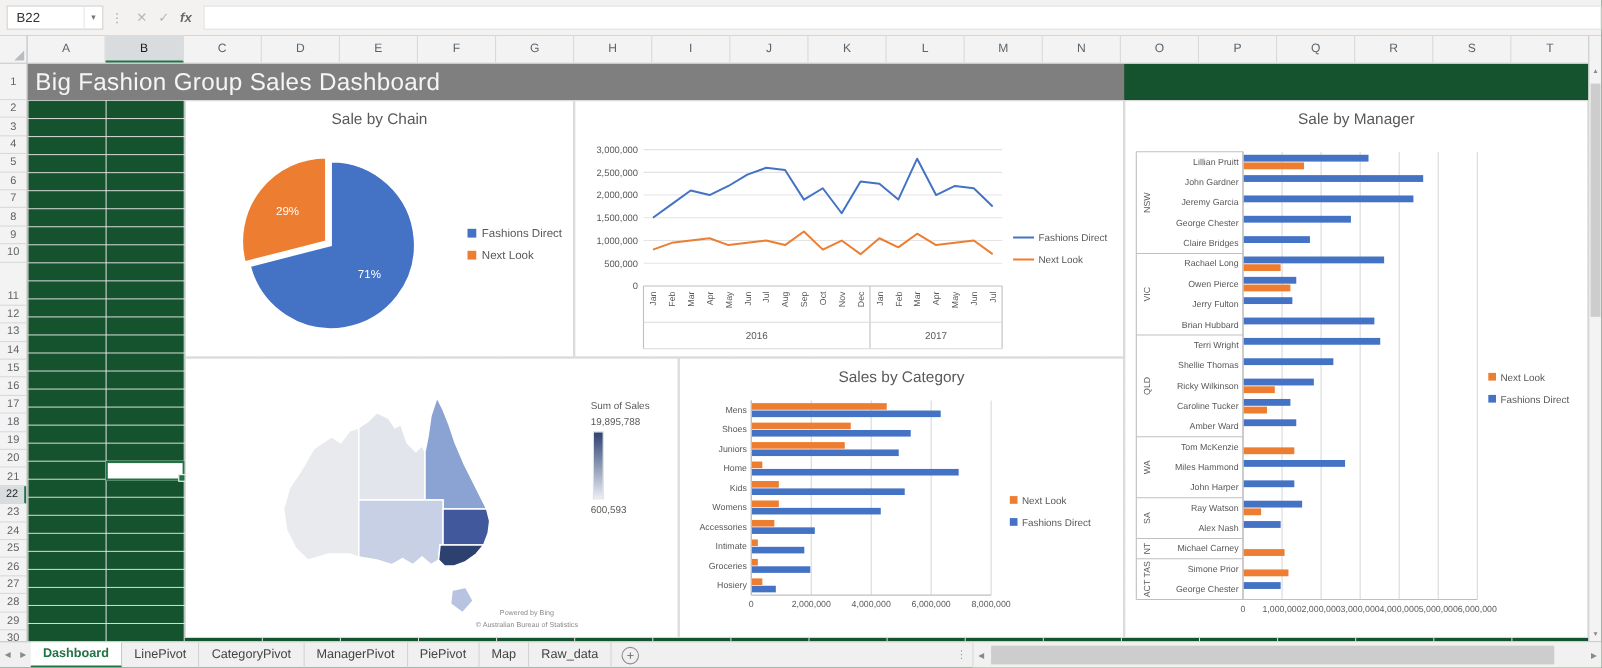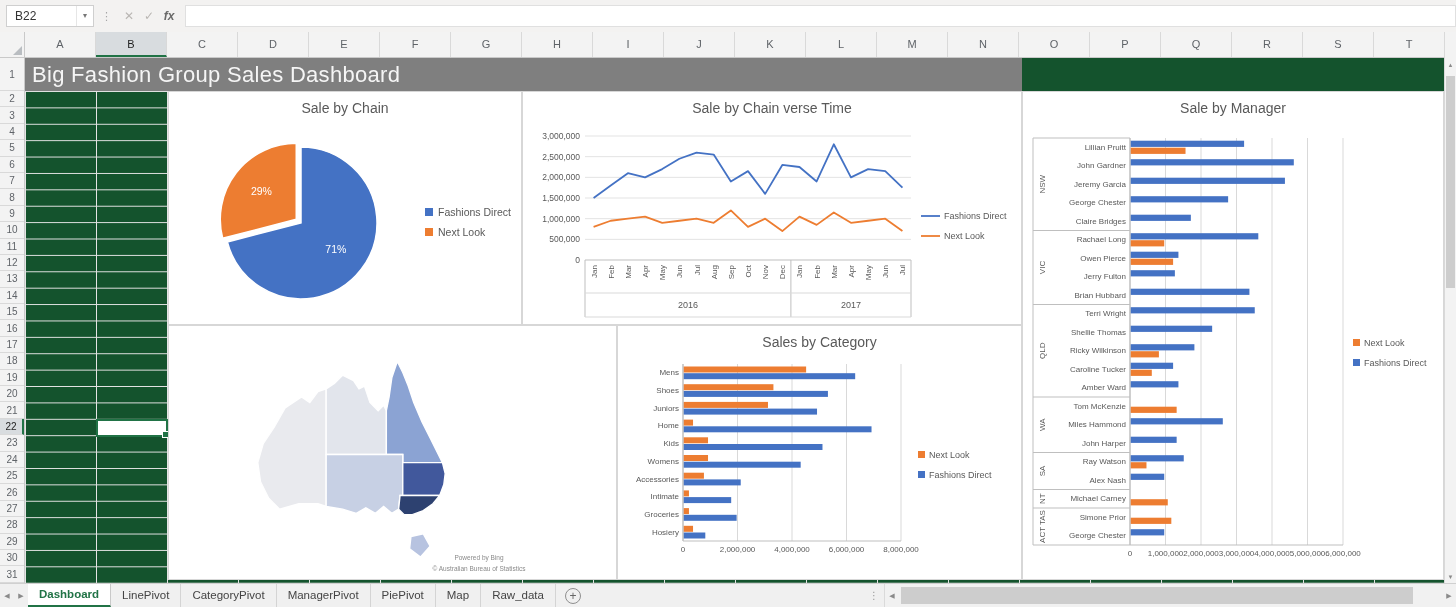--- a/index.html
+++ b/index.html
@@ -126,21 +126,21 @@
       <div class="row-h" style="height: 33px;">1</div>
       <div class="row-h" style="height: 16.4px;">2</div>
       <div class="row-h" style="height: 16.4px;">3</div>
       <div class="row-h" style="height: 16.4px;">4</div>
       <div class="row-h" style="height: 16.4px;">5</div>
       <div class="row-h" style="height: 16.4px;">6</div>
       <div class="row-h" style="height: 16.4px;">7</div>
       <div class="row-h" style="height: 16.4px;">8</div>
       <div class="row-h" style="height: 16.4px;">9</div>
       <div class="row-h" style="height: 16.4px;">10</div>
-      <div class="row-h" style="height: 16.4px;">11</div>
+      <div class="row-h" style="height: 16.4px; margin-top: 23px;">11</div>
       <div class="row-h" style="height: 16.4px;">12</div>
       <div class="row-h" style="height: 16.4px;">13</div>
       <div class="row-h" style="height: 16.4px;">14</div>
       <div class="row-h" style="height: 16.4px;">15</div>
       <div class="row-h" style="height: 16.4px;">16</div>
       <div class="row-h" style="height: 16.4px;">17</div>
       <div class="row-h" style="height: 16.4px;">18</div>
       <div class="row-h" style="height: 16.4px;">19</div>
       <div class="row-h" style="height: 16.4px;">20</div>
       <div class="row-h" style="height: 16.4px;">21</div>
@@ -173,21 +173,20 @@
           <span>Fashions Direct</span>
         </div>
         <div class="legend-row">
           <span class="sw" style="background: rgb(237, 125, 49);"></span>
           <span>Next Look</span>
         </div>
       </div>
   </div>
 
   <div class="chart" style="left:522px;top:91px;width:500px;height:234px">
-    <div class="chart-title">Sale by Chain verse Time</div>
     <svg id="line-svg" width="500" height="205" style="position:absolute;left:0;top:29px">
         <line x1="62" y1="139" x2="388" y2="139" stroke="#bfbfbf"></line>
         <text x="57" y="142" text-anchor="end" font-size="8.5" fill="#595959">0</text>
         <line x1="62" y1="118.33333333333333" x2="388" y2="118.33333333333333" stroke="#e3e3e3"></line>
         <text x="57" y="121.33333333333333" text-anchor="end" font-size="8.5" fill="#595959">500,000</text>
         <line x1="62" y1="97.66666666666666" x2="388" y2="97.66666666666666" stroke="#e3e3e3"></line>
         <text x="57" y="100.66666666666666" text-anchor="end" font-size="8.5" fill="#595959">1,000,000</text>
         <line x1="62" y1="77" x2="388" y2="77" stroke="#e3e3e3"></line>
         <text x="57" y="80" text-anchor="end" font-size="8.5" fill="#595959">1,500,000</text>
         <line x1="62" y1="56.33333333333333" x2="388" y2="56.33333333333333" stroke="#e3e3e3"></line>
@@ -326,20 +325,26 @@
   <div class="chart" style="left:168px;top:325px;width:449px;height:255px">
     <svg viewBox="0 0 200 155" style="position:absolute;left:20px;top:30px;width:340px;height:212px">
       <path stroke="#fff" stroke-width="1" d="M76,24 L70,26 64,34 58,30 46,38 38,52 30,64 26,78 28,92 34,104 42,112 56,108 70,108 76,110 Z" fill="#e9eaee"></path>
       <path stroke="#fff" stroke-width="1" d="M76,24 L82,20 88,14 96,18 100,24 104,22 108,34 114,40 118,36 120,40 120,72 76,72 Z" fill="#e2e5ec"></path>
       <path stroke="#fff" stroke-width="1" d="M120,40 L122,30 124,16 128,4 132,12 136,22 140,34 146,48 152,60 158,72 161,78 132,78 132,72 120,72 Z" fill="#8ba3d3"></path>
       <path stroke="#fff" stroke-width="1" d="M76,72 L132,72 132,102 130,102 129,112 124,115 118,110 112,115 105,111 98,115 88,112 76,110 Z" fill="#c7d0e4"></path>
       <path stroke="#fff" stroke-width="1" d="M132,78 L161,78 163,86 162,94 159,102 132,102 Z" fill="#41589c"></path>
       <path stroke="#fff" stroke-width="1" d="M130,102 L159,102 154,108 147,113 139,116 133,116 129,112 Z" fill="#2d4170"></path>
       <path stroke="#fff" stroke-width="1" d="M138,132 L147,130 152,139 145,147 137,141 Z" fill="#b7c3e0"></path>
     </svg>
+    <div class="map-legend">
+      <div>Sum of Sales</div>
+      <div class="mx">19,895,788</div>
+      <div class="map-grad" id="map-grad" style="background: linear-gradient(rgb(45, 65, 112), rgb(233, 237, 245));"></div>
+      <div>600,593</div>
+    </div>
     <div class="map-attrib">
       <div>Powered by Bing</div>
       <div>© Australian Bureau of Statistics</div>
     </div>
   </div>
 
   <div class="chart" style="left:617px;top:325px;width:405px;height:255px">
     <div class="chart-title">Sales by Category</div>
     <svg id="cat-svg" width="405" height="226" style="position:absolute;left:0;top:29px">
         <line x1="65" y1="9" x2="65" y2="186" stroke="#bfbfbf"></line>

